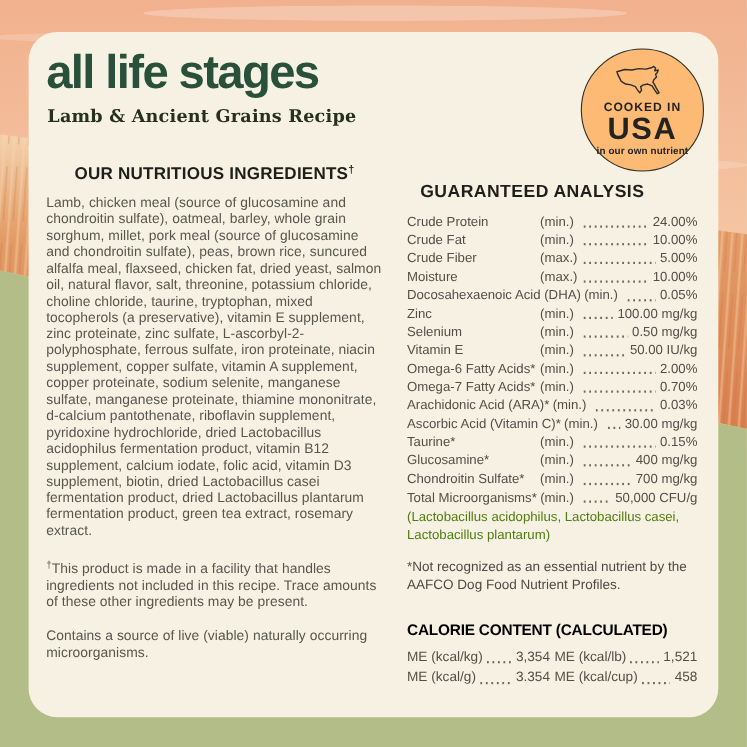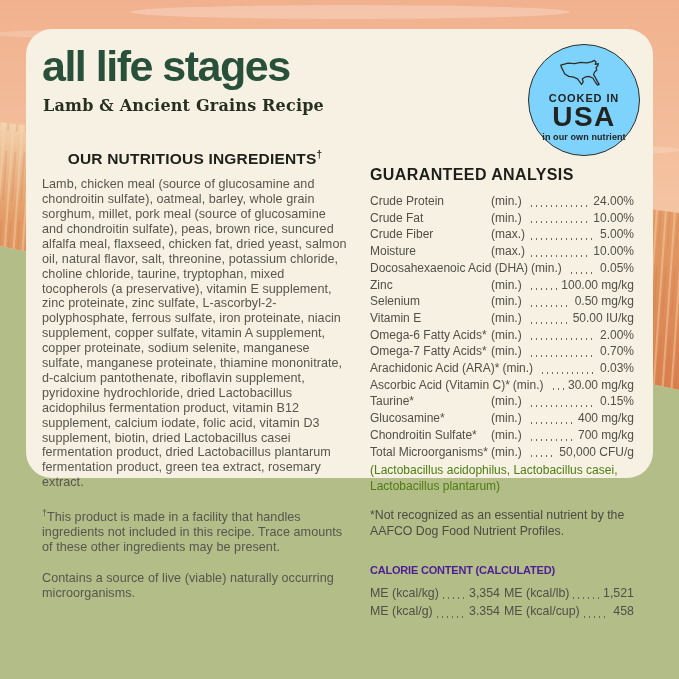--- a/index.html
+++ b/index.html
@@ -1,64 +1,64 @@
 <!DOCTYPE html>
 <html><head>
 <meta charset="utf-8">
 <style>
   html,body{margin:0;padding:0;background:#e8e4da;}
   .stage{position:relative;width:679px;height:679px;overflow:hidden;
          font-family:"Liberation Sans",sans-serif;}
   svg.bg{position:absolute;left:0;top:0;display:block;}
 
-  .card{position:absolute;left:26px;top:29px;width:627px;height:449px;
+  .card{position:absolute;left:26px;top:29px;width:627px;height:623px;
         background:#f7f1e3;border-radius:26px;}
 
   .titles{position:absolute;left:16px;top:16px;}
   h1.title{margin:0;font-size:43px;font-weight:800;letter-spacing:-1.5px;
            color:#28503a;line-height:1.0;}
   h2.subtitle{margin:8px 0 0 1px;font-family:"DejaVu Serif",serif;
               font-size:16px;font-weight:700;color:#27301f;letter-spacing:.2px;}
 
   .badge{position:absolute;top:15px;right:13px;width:112px;height:112px;
-         border-radius:50%;background:#7dd3fc;border:1.5px solid #2e2e29;
+         border-radius:50%;background:#fdba74;border:1.5px solid #2e2e29;
          box-sizing:border-box;display:flex;flex-direction:column;
          align-items:center;justify-content:center;color:#232320;}
   .badge svg{margin-bottom:2px;}
   .badge-l1{font-size:11px;font-weight:600;letter-spacing:.9px;}
   .badge-l2{font-size:28px;font-weight:800;letter-spacing:1.5px;line-height:.95;}
   .badge-l3{font-size:9px;font-weight:700;letter-spacing:.1px;margin-top:1px;}
 
   .columns{position:absolute;left:16px;top:120px;right:13px;display:flex;gap:22px;}
   .col-left{width:306px;flex:none;}
   .col-right{flex:1;min-width:0;padding-right:6px;}
 
   h3.sec{margin:0 0 9px 0;font-size:15.5px;font-weight:700;color:#1e1e1a;
          letter-spacing:.2px;text-align:center;}
   h3.sec sup{font-size:10px;}
   .body-text,.foot{margin:0;font-size:12.6px;line-height:14.9px;color:#57564e;
                    letter-spacing:.05px;}
   .foot{margin-top:16px;}
   .foot sup{font-size:9px;}
 
-  h3.ga-head{margin:17px 0 9px 0;font-size:16px;font-weight:700;color:#1e1e1a;
+  h3.ga-head{margin:17px 0 9px 12px;font-size:16px;font-weight:700;color:#1e1e1a;
              letter-spacing:.4px;}
   .ga-row{display:flex;align-items:flex-end;font-size:12px;line-height:16.7px;
           color:#514f48;}
   .ga-label{flex:none;min-width:118px;padding-right:3px;white-space:nowrap;}
   .ga-qual{flex:none;width:36px;}
   .dots{flex:1;align-self:flex-end;height:2px;margin:0 4px 3px 2px;
         background-image:radial-gradient(circle,#6b6a62 .9px,transparent 1px);
         background-size:5px 2px;background-repeat:repeat-x;background-position:0 bottom;}
   .ga-val{flex:none;white-space:nowrap;text-align:right;}
   .ga-note{margin:3px 0 0 0;font-size:12px;line-height:15.6px;color:#4d7c0f;}
   .ga-foot{margin:14px 0 0 0;font-size:12.3px;line-height:15.6px;color:#4c4a43;}
 
-  h3.cal-head{margin:24px 0 8px 0;font-size:11px;font-weight:800;
-              letter-spacing:-.2px;color:#4c1d95;white-space:nowrap;}
+  h3.cal-head{margin:24px 0 8px 0;font-size:14px;font-weight:800;
+              letter-spacing:-.2px;color:#000000;white-space:nowrap;}
   .cal-grid{display:flex;gap:4px;}
   .cal-col{flex:1;min-width:0;}
   .cal-row{display:flex;align-items:baseline;font-size:12.4px;line-height:18.5px;
            color:#514f48;}
   .cal-label{flex:none;white-space:nowrap;}
   .cal-val{flex:none;white-space:nowrap;}
 </style>
 </head>
 <body>
 

